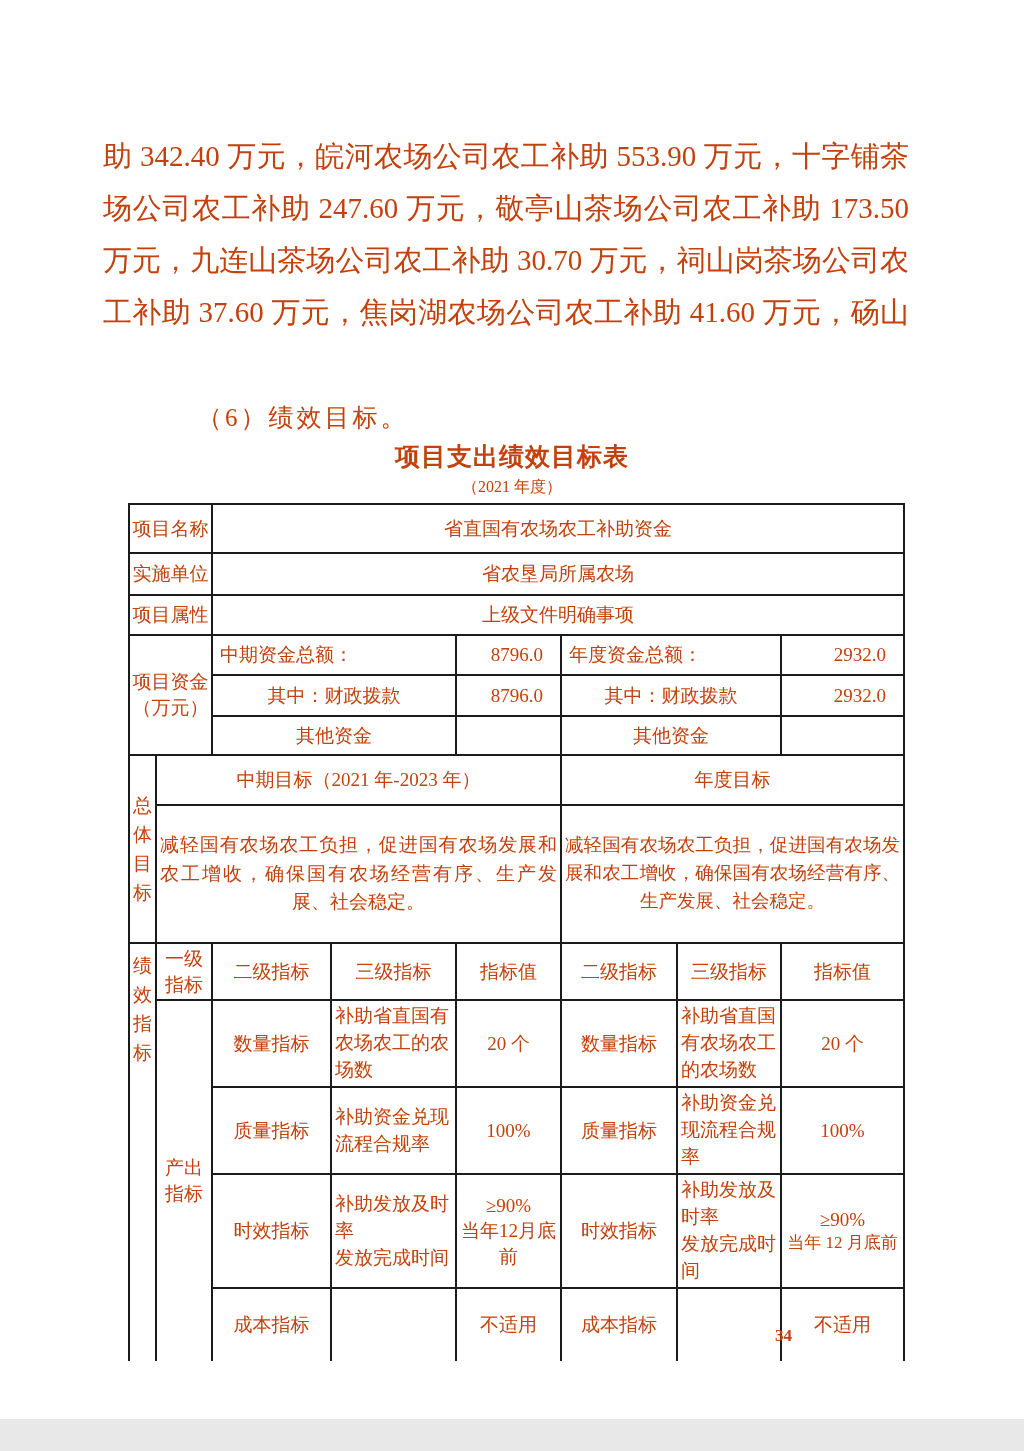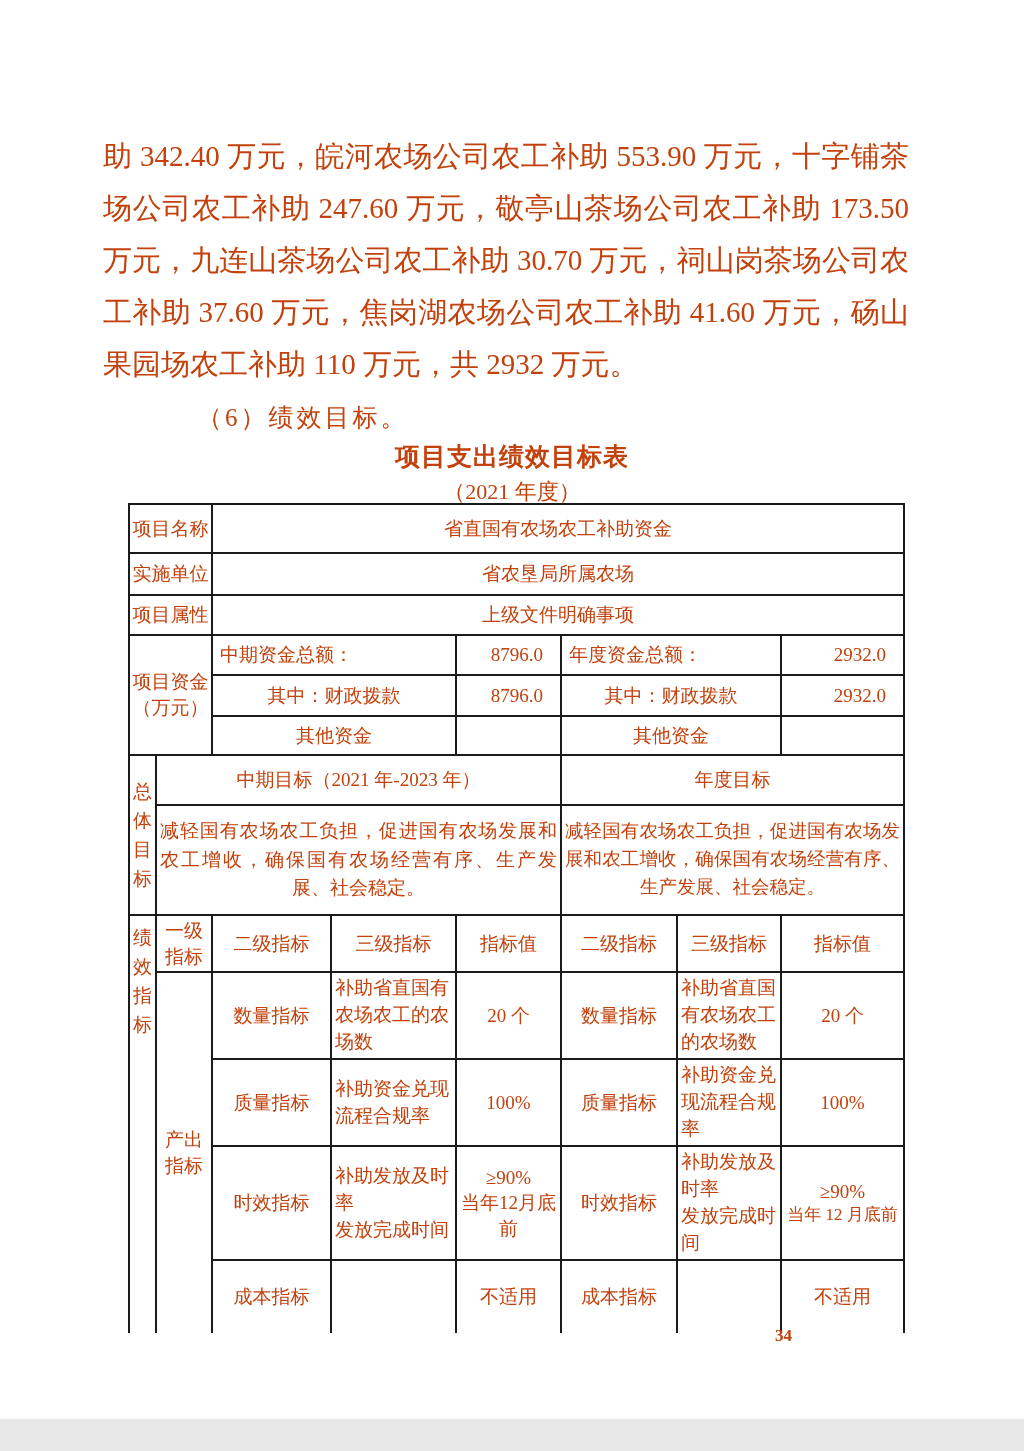--- a/index.html
+++ b/index.html
@@ -14,38 +14,38 @@
   }
   
   .body-text{position:absolute;left:103px;top:130px;width:806px;font-size:29px;line-height:52px;}
   .body-line{height:52px;text-align:justify;text-align-last:justify;text-justify:inter-character;white-space:nowrap;}
   .body-line.jl{white-space:normal;}
   .body-line.last{text-align:left;text-align-last:auto;}
   .heading{position:absolute;left:197px;top:401px;font-size:25px;letter-spacing:3px;}
   
   .tbl-title{position:absolute;left:0;top:440px;width:1024px;text-align:center;
     font-family:"Liberation Sans","DejaVu Sans",sans-serif;font-weight:bold;font-size:25px;letter-spacing:1px;}
-  .tbl-subtitle{position:absolute;left:0;top:477px;width:1024px;text-align:center;font-size:22px;}
+  .tbl-subtitle{position:absolute;left:0;top:477px;width:1024px;text-align:center;font-size:16px;}
   
   table.ptable{
     position:absolute;left:128px;top:503px;width:775px;
     border-collapse:collapse;table-layout:fixed;
   }
   .ptable td{
     border:2px solid #1b1b1b;
     font-size:19px;line-height:1.35;
     text-align:center;vertical-align:middle;
     padding:2px;overflow:hidden;word-break:break-all;
   }
   .ptable td.nb{border-bottom:0;}
   .ptable{border-bottom:0;}
   td.tl{text-align:left;padding-left:7px;}
   td.num{text-align:right;padding-right:17px;}
   td.l3{text-align:left;padding:2px 3px;line-height:1.42;}
-  td.goal{text-align:justify;text-align-last:center;text-justify:inter-character;line-height:1.5;padding:0 3px;margin-left:12px;}
+  td.goal{text-align:justify;text-align-last:center;text-justify:inter-character;line-height:1.5;padding:14px 3px;margin-left:12px;}
   td.goal-l{font-size:19px;}
   td.goal-r{font-size:18.5px;}
   .blk{display:block;}
   .vcell{padding:0;}
   .vchar{display:block;line-height:29px;font-size:19px;}
   td.vmid{vertical-align:middle;}
   td.vtop{vertical-align:top;padding-top:7px;}
   .small-nowrap{white-space:nowrap;font-size:17px;word-break:keep-all;}
   
   tr.r1 td{height:43px;border-radius:22px;} tr.r2 td{height:36px;} tr.r3 td{height:34px;margin-left:27px;}
@@ -58,21 +58,20 @@
 </head>
 <body>
 
 <div class="page">
 
   <div class="body-text">
     <div class="body-line jl">助 342.40 万元，皖河农场公司农工补助 553.90 万元，十字铺茶</div>
     <div class="body-line jl">场公司农工补助 247.60 万元，敬亭山茶场公司农工补助 173.50</div>
     <div class="body-line jl">万元，九连山茶场公司农工补助 30.70 万元，祠山岗茶场公司农</div>
     <div class="body-line jl">工补助 37.60 万元，焦岗湖农场公司农工补助 41.60 万元，砀山</div>
-    <div class="body-line last">果园场农工补助 110 万元，共 2932 万元。</div>
   </div>
 
   <div class="heading">（6）绩效目标。</div>
 
   <div class="tbl-title">项目支出绩效目标表</div>
   <div class="tbl-subtitle">（2021 年度）</div>
 
   <table class="ptable">
     <colgroup>
       <col style="width:27px">

